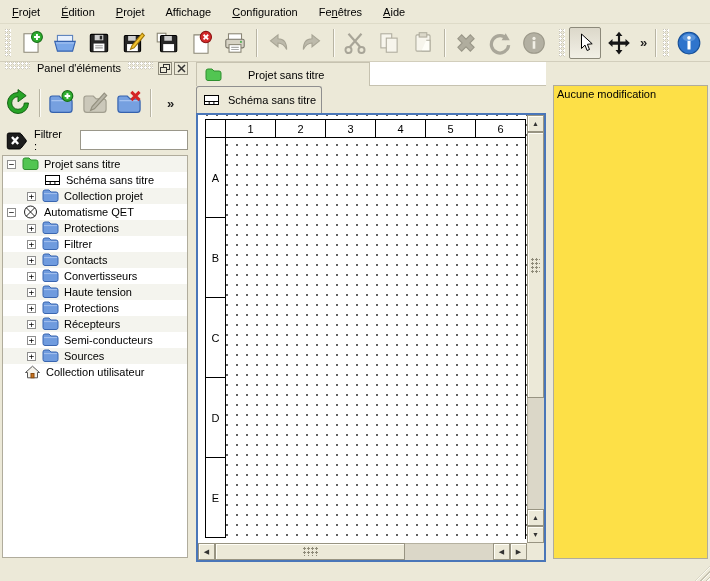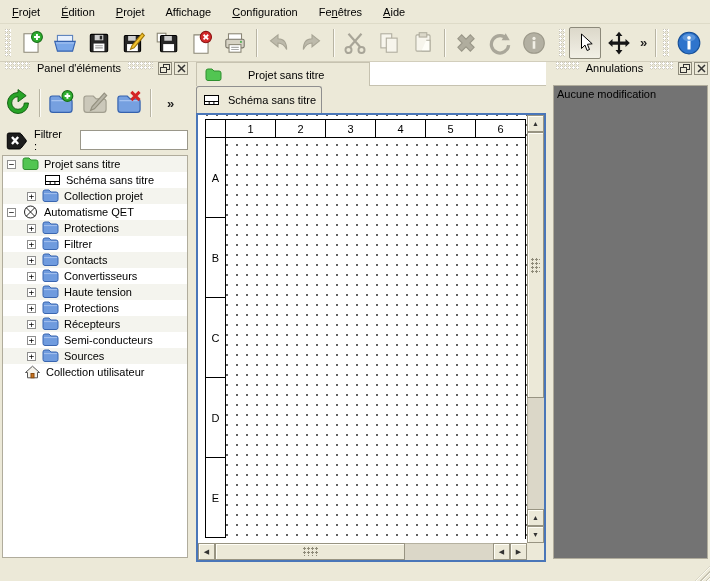--- a/index.html
+++ b/index.html
@@ -86,21 +86,21 @@
             box-shadow:inset 1px 1px 0 #fffef6;display:flex;align-items:center;justify-content:center}
   .grip-v{width:9px;height:15px;
      background-image:radial-gradient(circle at 1.5px 1.5px,#8f8b79 1px,transparent 1.4px);
      background-size:4px 4px}
   .grip-h{width:15px;height:9px;
      background-image:radial-gradient(circle at 1.5px 1.5px,#8f8b79 1px,transparent 1.4px);
      background-size:4px 4px}
   .sb-corner{position:absolute;right:0;bottom:0;width:17px;height:17px;background:#ece9d8}
   
   .rp{left:551px;top:62px;width:159px;height:519px}
-  .undo-list{position:absolute;left:2px;top:23px;width:155px;height:474px;background:#737373;
+  .undo-list{position:absolute;left:2px;top:23px;width:155px;height:474px;background:#fde047;
              border:1px solid #b0ac9c;box-sizing:border-box;padding:2px 3px}
   .resize-grip{right:0;bottom:0;width:15px;height:15px;
      background:repeating-linear-gradient(135deg,transparent 0 2px,#c6c2b0 2px 3px,#fbfaf2 3px 4px);
      clip-path:polygon(100% 0,100% 100%,0 100%)}
   svg{display:block}
 </style>
 </head>
 <body>
 
 <div class="abs menubar">
@@ -533,34 +533,18 @@
         <span>◀</span>
       </div>
     <div class="sb-btn" style="right:0">
         <span>▶</span>
       </div>
   </div>
   <div class="sb-corner"></div>
 </div>
 
 <div class="abs rp">
-  <div class="dock-header">
-    <div class="dock-tex"></div>
-    <div class="dock-title">Annulations</div>
-    <div class="dock-tex"></div>
-    <div class="dock-btn">
-      <svg width="10" height="10" viewBox="0 0 10 10">
-          <rect x="3.5" y="0.5" width="6" height="5" fill="none" stroke="#333"></rect>
-          <rect x="0.5" y="3.5" width="6" height="5" fill="#ece9d8" stroke="#333"></rect>
-        </svg>
-    </div>
-    <div class="dock-btn">
-      <svg width="9" height="9" viewBox="0 0 9 9">
-          <path d="M1 1 L8 8 M8 1 L1 8" stroke="#333" stroke-width="1.5"></path>
-        </svg>
-    </div>
-  </div>
   <div class="undo-list">
     <div>Aucune modification</div>
   </div>
 </div>
 
 <div class="abs resize-grip"></div>
 
 </body></html>

